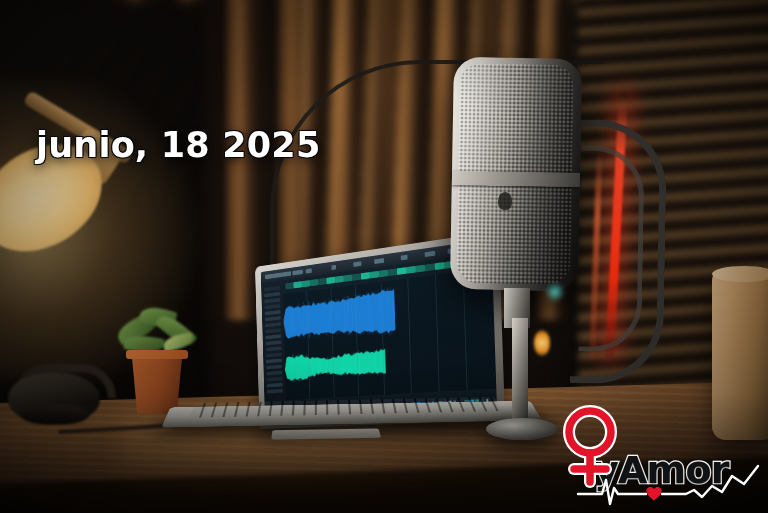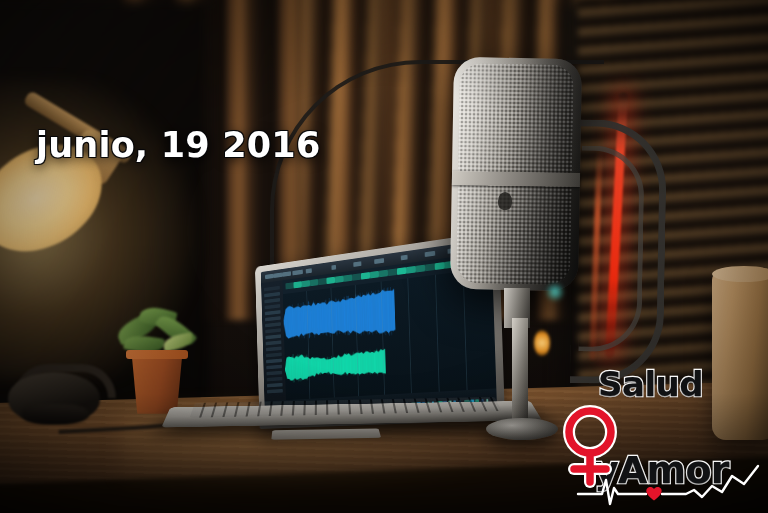--- a/index.html
+++ b/index.html
@@ -837,25 +837,24 @@
   <div class="amber-dot"></div>
   <div class="teal-dot"></div>
 
   <div class="mug"></div>
   <div class="mug-top"></div>
 
   <div class="vignette"></div>
   <div class="bottom-fade"></div>
 
   <div class="title">
-    <span class="l">junio, 19 2016</span>
+    <span class="l">junio, 18 2025</span>
   </div>
 
   <div class="logo">
-    <div class="logo-salud">Salud</div>
     <div class="logo-yamor">yAmor</div>
 
     <svg class="venus" viewBox="0 0 76 84">
       <g fill="none" stroke="#ffffff" stroke-width="12" stroke-linecap="round">
         <circle cx="38" cy="28" r="21"></circle>
         <path d="M38 49 L38 78"></path>
         <path d="M22 65 L54 65"></path>
       </g>
       <g fill="none" stroke="#e3142a" stroke-width="7.5" stroke-linecap="round">
         <circle cx="38" cy="28" r="21"></circle>

